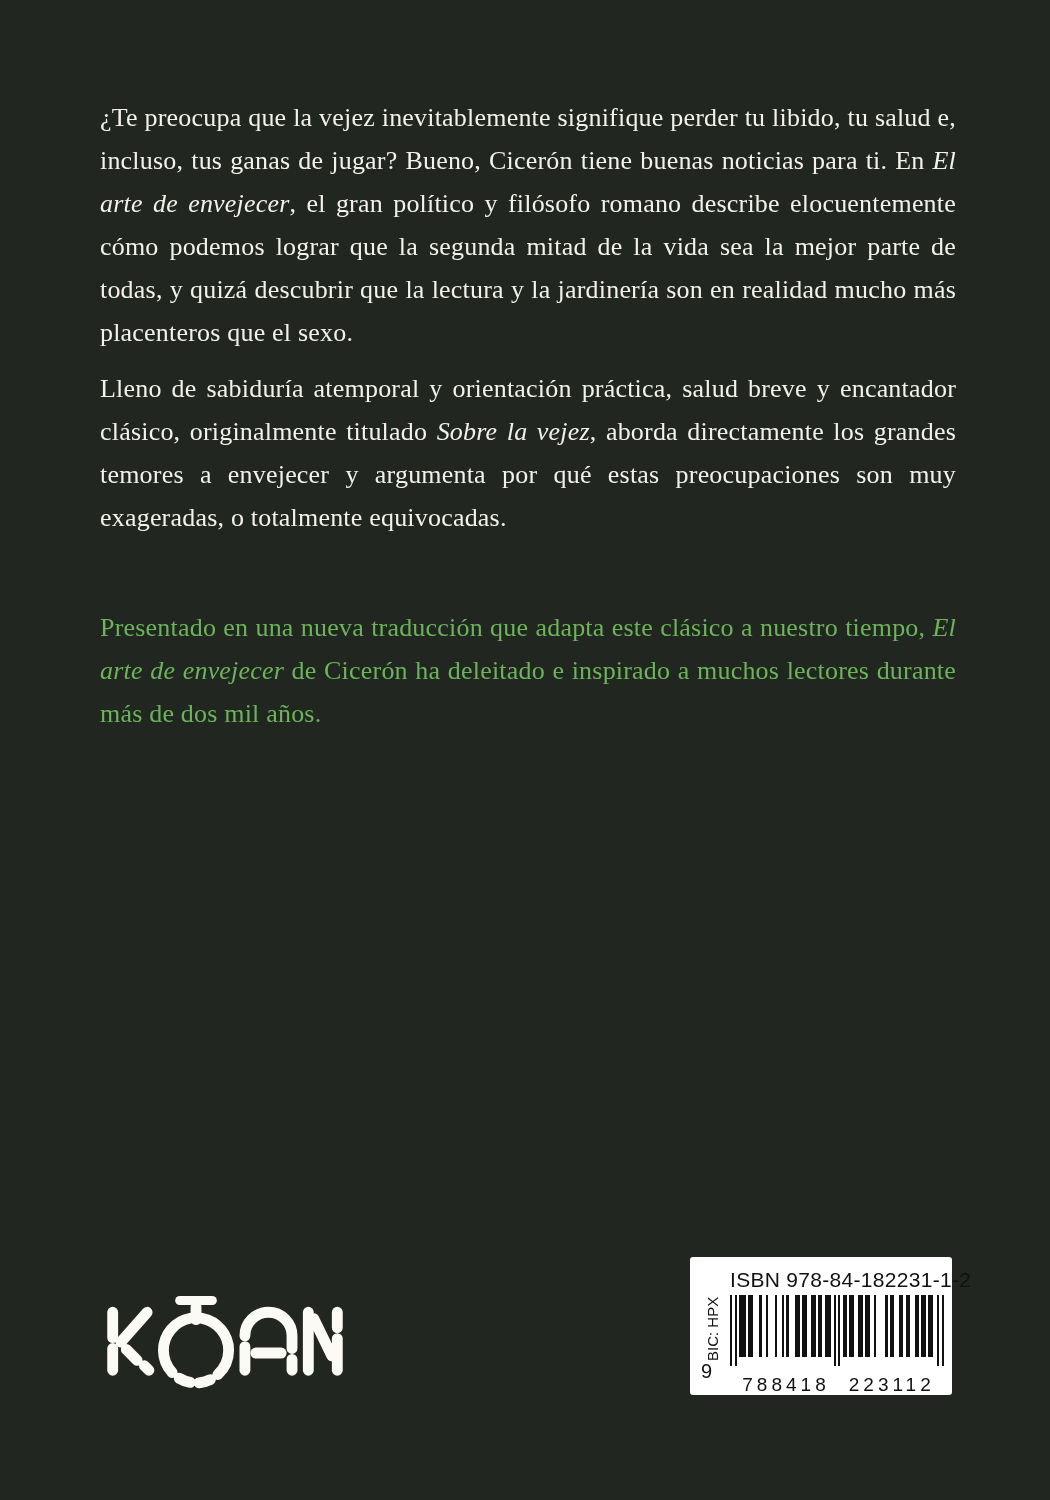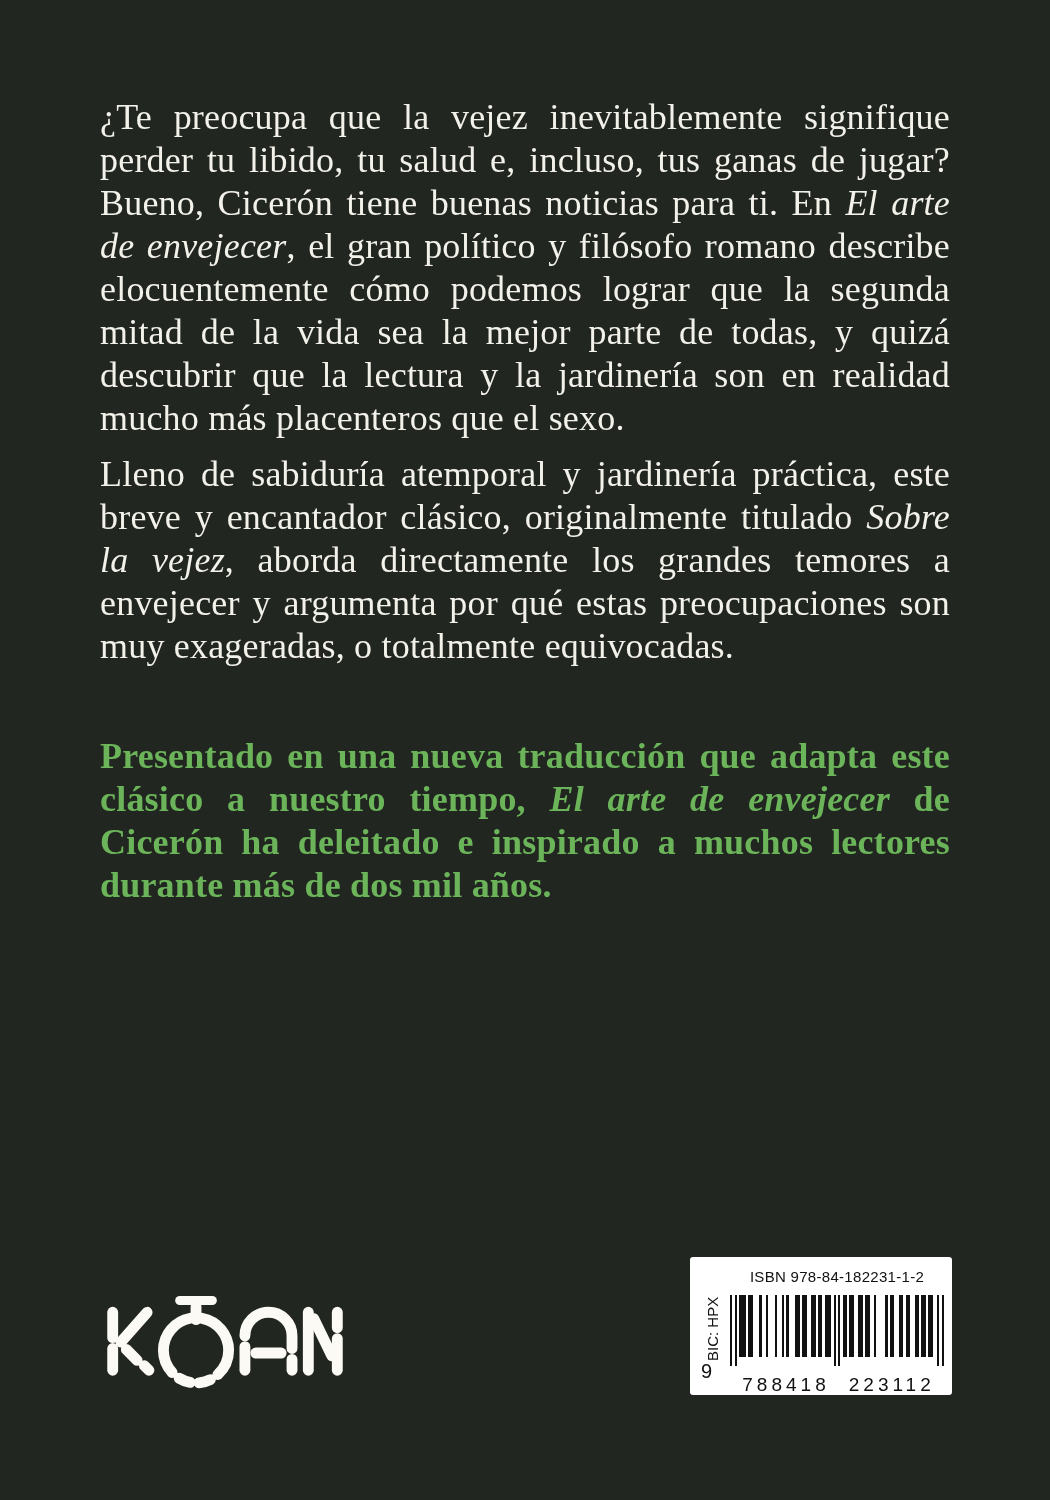--- a/index.html
+++ b/index.html
@@ -15,33 +15,33 @@
     background:var(--bg);
     overflow:hidden;
     font-family:"Liberation Serif", serif;
   }
   .blurb{
     position:absolute;
     left:100px;top:96px;
     width:856px;
   }
   .blurb p{
-    margin:0 6px 13px 0;
-    font-size:36px;
+    margin:0 0 13px 0;
+    font-size:26px;
     line-height:43px;
     color:var(--ink);
     text-align:justify;
     text-align-last:left;
     letter-spacing:0.2px;
   }
   .blurb p em{font-style:italic;}
   .blurb p.green{
     margin-top:67px;
     color:var(--green);
-    font-weight:700;
+    font-weight:400;
   }
   
   .logo{
     position:absolute;
     left:100px;top:1296px;
     width:250px;height:96px;
   }
   .logo svg{display:block;width:100%;height:100%;}
   .logo .stroke{fill:none;stroke:#fbfaf5;stroke-width:12;stroke-linecap:round;}
   .logo .thin{stroke-width:10;}
@@ -56,21 +56,21 @@
     width:262px;height:138px;
     background:#ffffff;
     border-radius:3px;
     font-family:"Liberation Sans", sans-serif;
     color:var(--bc-ink);
   }
   .bc-isbn{
     position:absolute;
     left:40px;top:11px;width:214px;
     text-align:center;
-    font-size:15px;
+    font-size:21px;
     letter-spacing:0.3px;
     white-space:nowrap;
   }
   .bc-bic{
     position:absolute;
     left:14px;top:104px;
     font-size:15px;
     white-space:nowrap;
     transform:rotate(-90deg);
     transform-origin:0 0;
@@ -92,21 +92,21 @@
     fill:var(--bc-ink);
   }
 </style>
 </head>
 <body>
 
 <div class="cover">
 
   <main class="blurb">
       <p><span>¿Te preocupa que la vejez inevitablemente signifique perder tu libido, tu salud e, incluso, tus ganas de jugar? Bueno, Cicerón tiene buenas noticias para ti. En </span><em>El arte de envejecer</em><span>, el gran político y filósofo romano describe elocuentemente cómo podemos lograr que la segunda mitad de la vida sea la mejor parte de todas, y quizá descubrir que la lectura y la jardinería son en realidad mucho más placenteros que el sexo.</span></p>
-      <p><span>Lleno de sabiduría atemporal y jardinería práctica, este breve y encantador clásico, originalmente titulado </span><em>Sobre la vejez</em><span>, aborda directamente los grandes temores a envejecer y argumenta por qué estas preocupaciones son muy exageradas, o totalmente equivocadas.</span></p>
+      <p><span>Lleno de sabiduría atemporal y orientación práctica, salud breve y encantador clásico, originalmente titulado </span><em>Sobre la vejez</em><span>, aborda directamente los grandes temores a envejecer y argumenta por qué estas preocupaciones son muy exageradas, o totalmente equivocadas.</span></p>
       <p class="green"><span>Presentado en una nueva traducción que adapta este clásico a nuestro tiempo, </span><em>El arte de envejecer</em><span> de Cicerón ha deleitado e inspirado a muchos lectores durante más de dos mil años.</span></p>
     </main>
 
   <div class="logo">
     <span class="sr-only">KŌAN</span>
     <svg viewBox="0 0 276 106" aria-hidden="true">
 
       <path class="stroke" d="M14,18 V46"></path>
       <path class="stroke" d="M14,58 V82"></path>
       <path class="stroke" d="M52,18 L23,51"></path>

